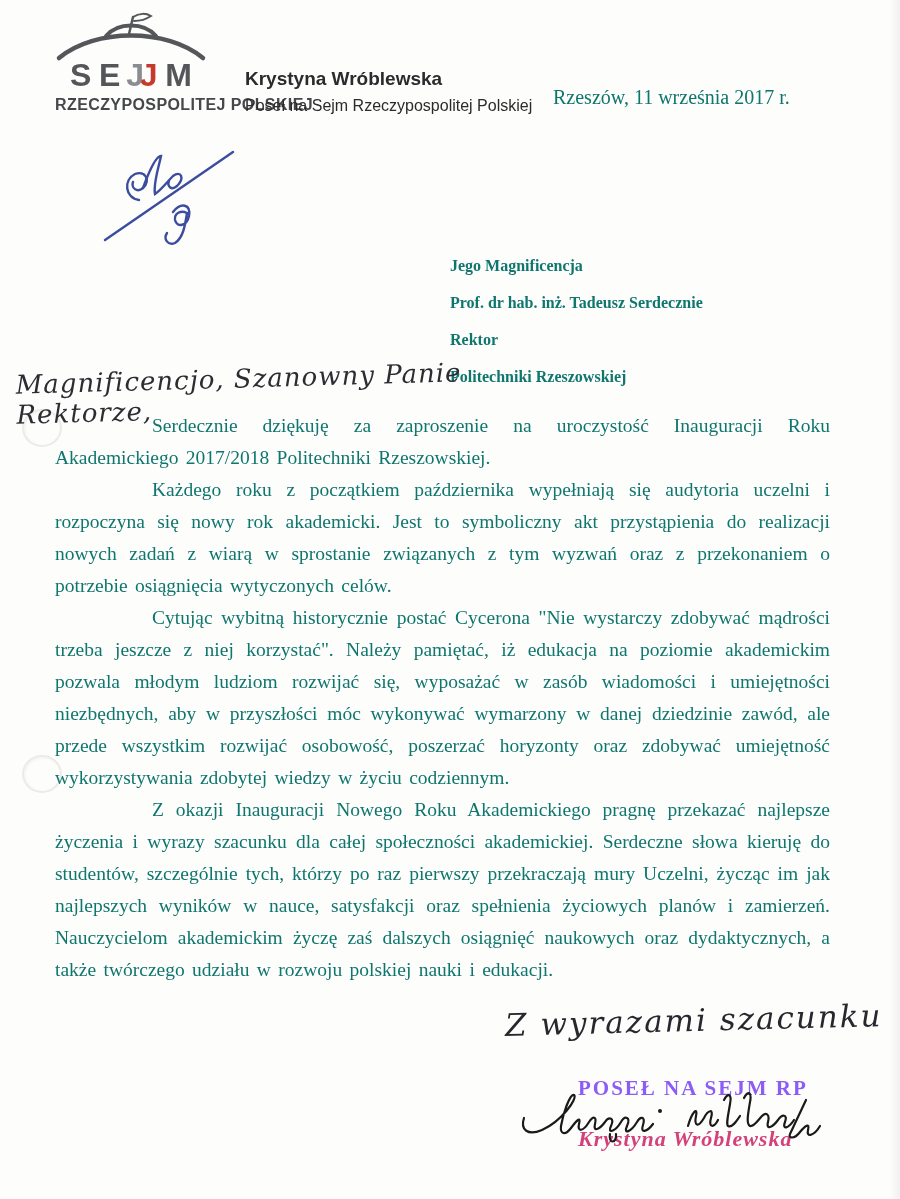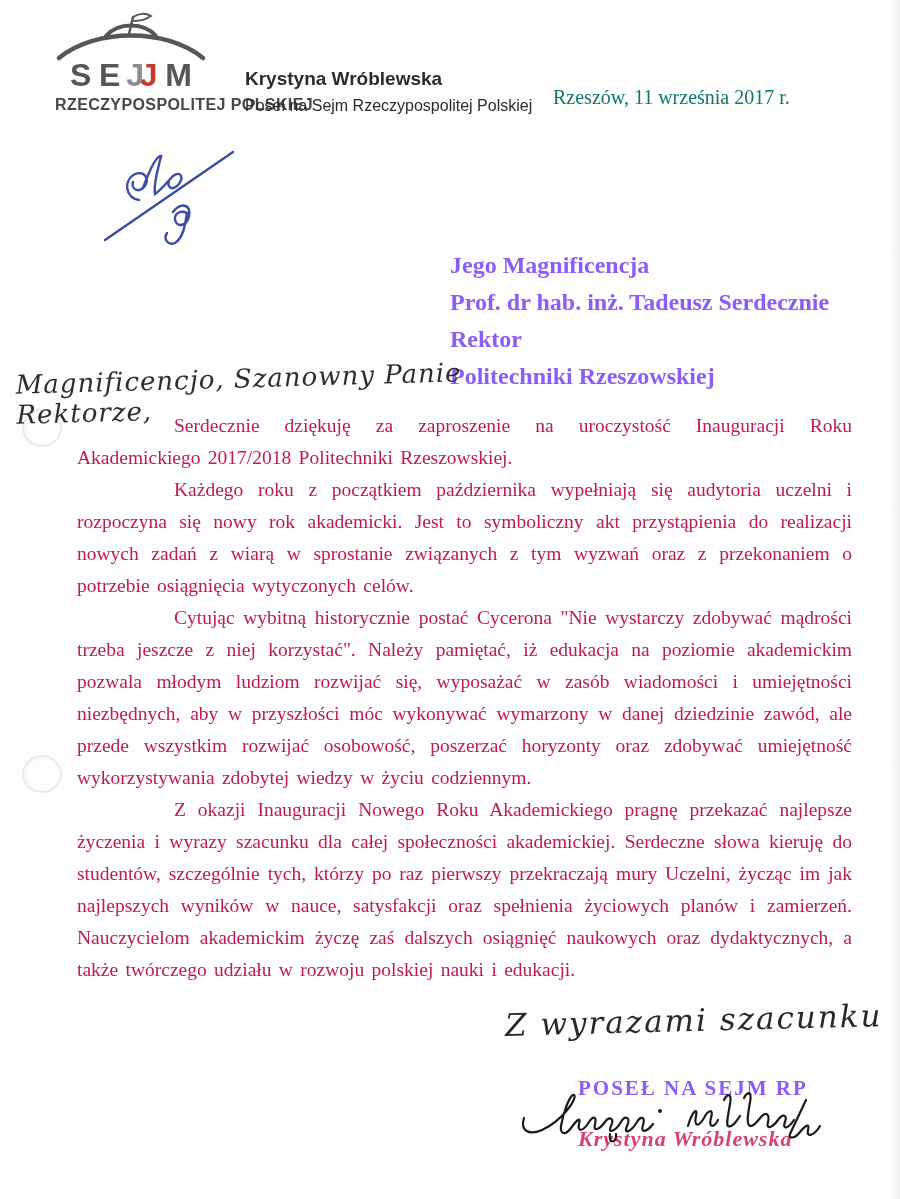--- a/index.html
+++ b/index.html
@@ -41,34 +41,34 @@
   .dateline{position:absolute;left:553px;top:86px;font-size:20px;color:#0f766e;}
 
   
   .paraph{position:absolute;left:95px;top:136px;}
   .hole{position:absolute;left:22px;width:36px;height:34px;border-radius:50%;
         border:2px solid #edebe7;box-shadow:inset 1px 1px 3px rgba(0,0,0,0.05);}
   .hole.h1{top:409px;}
   .hole.h2{top:755px;}
 
   
-  .recipient{position:absolute;left:450px;top:247px;font-weight:700;font-size:24px;
-             line-height:37px;color:#8b5cf6;}
+  .recipient{position:absolute;left:450px;top:247px;font-weight:700;font-size:16px;
+             line-height:37px;color:#0f766e;}
 
   
   .salutation{
     position:absolute;left:16px;top:362px;width:560px;
     font-family:"DejaVu Serif", serif;font-style:italic;
     font-size:26px;letter-spacing:1px;color:#2c2c33;
     transform:rotate(-1.6deg);
   }
 
   
-  .body-text{position:absolute;left:77px;top:410px;width:775px;
-             font-size:19.5px;line-height:32px;text-align:justify;color:#be185d;}
+  .body-text{position:absolute;left:55px;top:410px;width:775px;
+             font-size:19.5px;line-height:32px;text-align:justify;color:#0f766e;}
   .body-text p{margin:0;text-indent:97px;word-spacing:2.5px;}
 
   
   .closing-hand{
     position:absolute;left:505px;top:1002px;
     font-family:"DejaVu Serif", serif;font-style:italic;
     font-size:31px;letter-spacing:2px;color:#27272e;
     transform:rotate(-1.5deg);white-space:nowrap;
   }
   .stamp-role{

